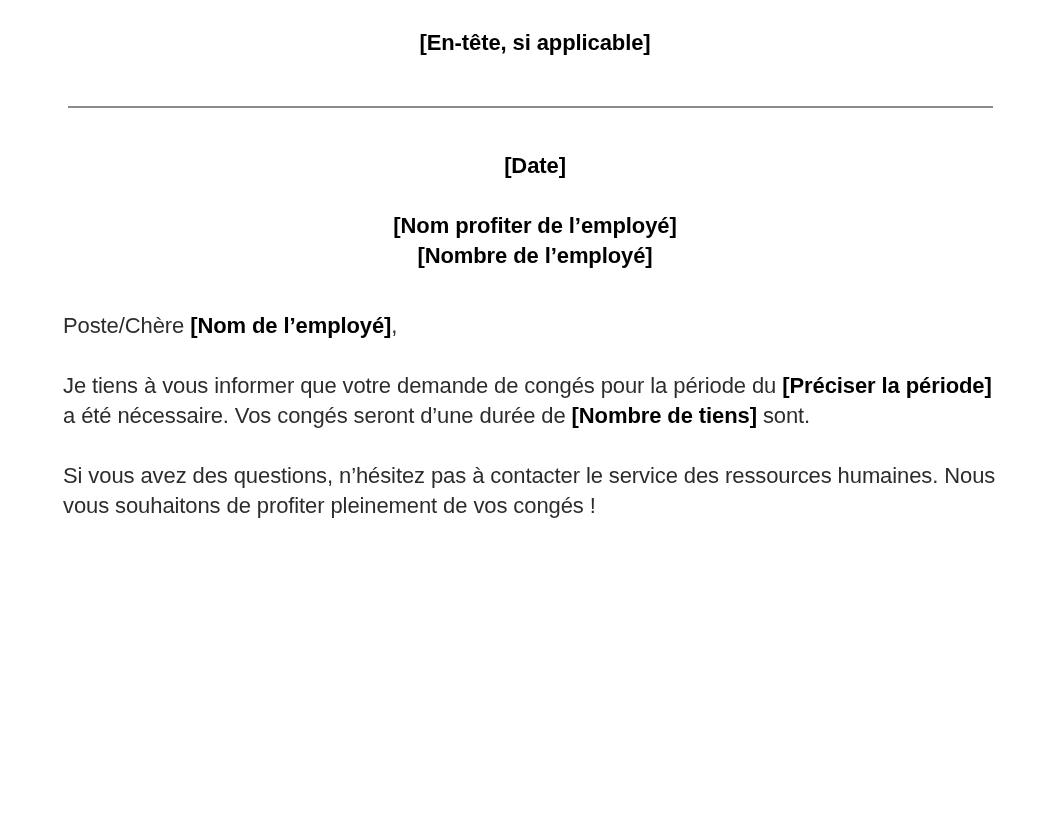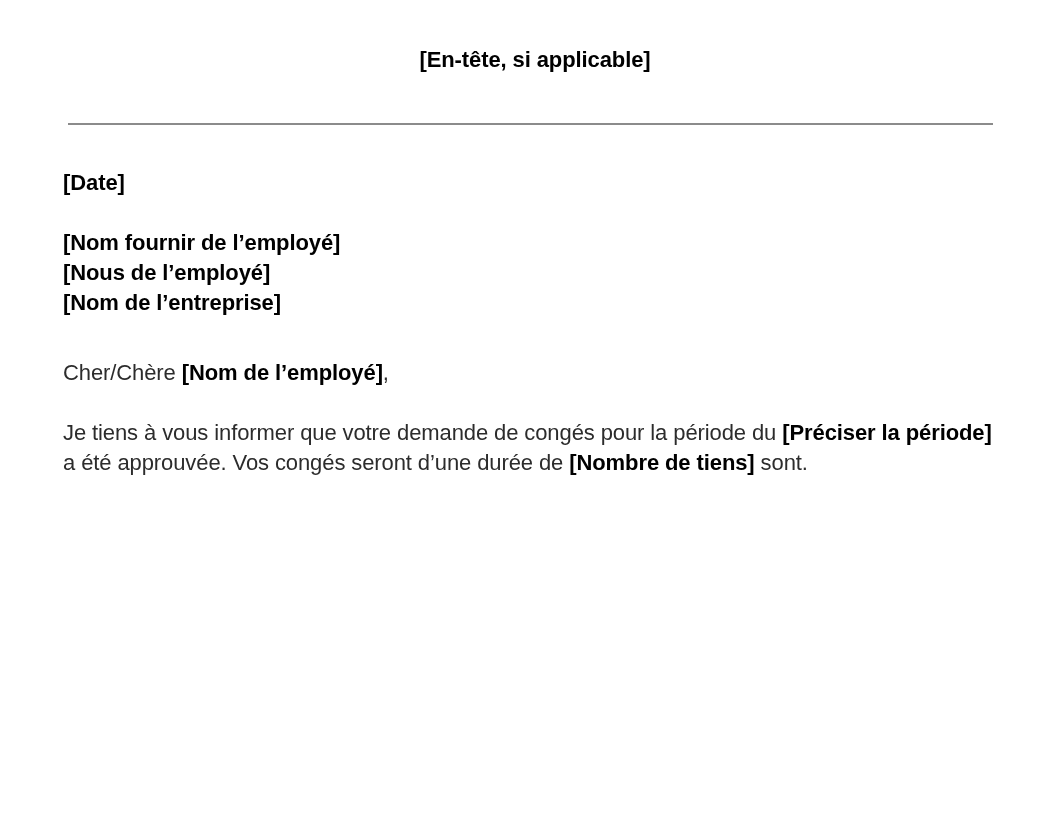--- a/index.html
+++ b/index.html
@@ -10,21 +10,21 @@
   body {
     width: 1064px;
     height: 819px;
     overflow: hidden;
     font-family: "Liberation Sans", "DejaVu Sans", sans-serif;
   }
   .page {
     box-sizing: border-box;
     width: 1064px;
     height: 819px;
-    padding: 45px 57px 0 63px;
+    padding: 28px 57px 0 63px;
     background: #ffffff;
     color: #2c2c2c;
     font-size: 22px;
     line-height: 30px;
     letter-spacing: -0.1px;
   }
   .letter-header {
     text-align: center;
     font-weight: 700;
     color: #000000;
@@ -38,39 +38,40 @@
   }
   .para {
     margin: 0 0 30px 0;
   }
   .addr {
     margin: 0 0 40px 0;
   }
   .bold, .b, .addr {
     font-weight: 700;
     color: #000000;
+    text-align: center;
   }
 </style>
 </head>
 <body>
 
 <div class="page">
 
   <div class="letter-header">[En-tête, si applicable]</div>
 
   <div class="divider"></div>
 
   <div class="para bold">[Date]</div>
 
   <div class="addr">
-    <div>[Nom fournir de l’employé]</div>
-    <div>[Nous de l’employé]</div>
-    <div>[Nom de l’entreprise]</div>
+    <div>[Nom profiter de l’employé]</div>
+    <div>[Nombre de l’employé]</div>
   </div>
 
 
-  <div class="para"><span>Cher/Chère </span><span class="b">[Nom de l’employé]</span><span>,</span></div>
+  <div class="para"><span>Poste/Chère </span><span class="b">[Nom de l’employé]</span><span>,</span></div>
 
-  <div class="para"><span>Je tiens à vous informer que votre demande de congés pour la période du </span><span class="b">[Préciser la période]</span><span> a été approuvée. Vos congés seront d’une durée de </span><span class="b">[Nombre de tiens]</span><span> sont.</span></div>
+  <div class="para"><span>Je tiens à vous informer que votre demande de congés pour la période du </span><span class="b">[Préciser la période]</span><span> a été nécessaire. Vos congés seront d’une durée de </span><span class="b">[Nombre de tiens]</span><span> sont.</span></div>
 
 
+  <div class="para"><span>Si vous avez des questions, n’hésitez pas à contacter le service des ressources humaines. Nous vous souhaitons de profiter pleinement de vos congés !</span></div>
 
 </div>
 
 </body></html>

